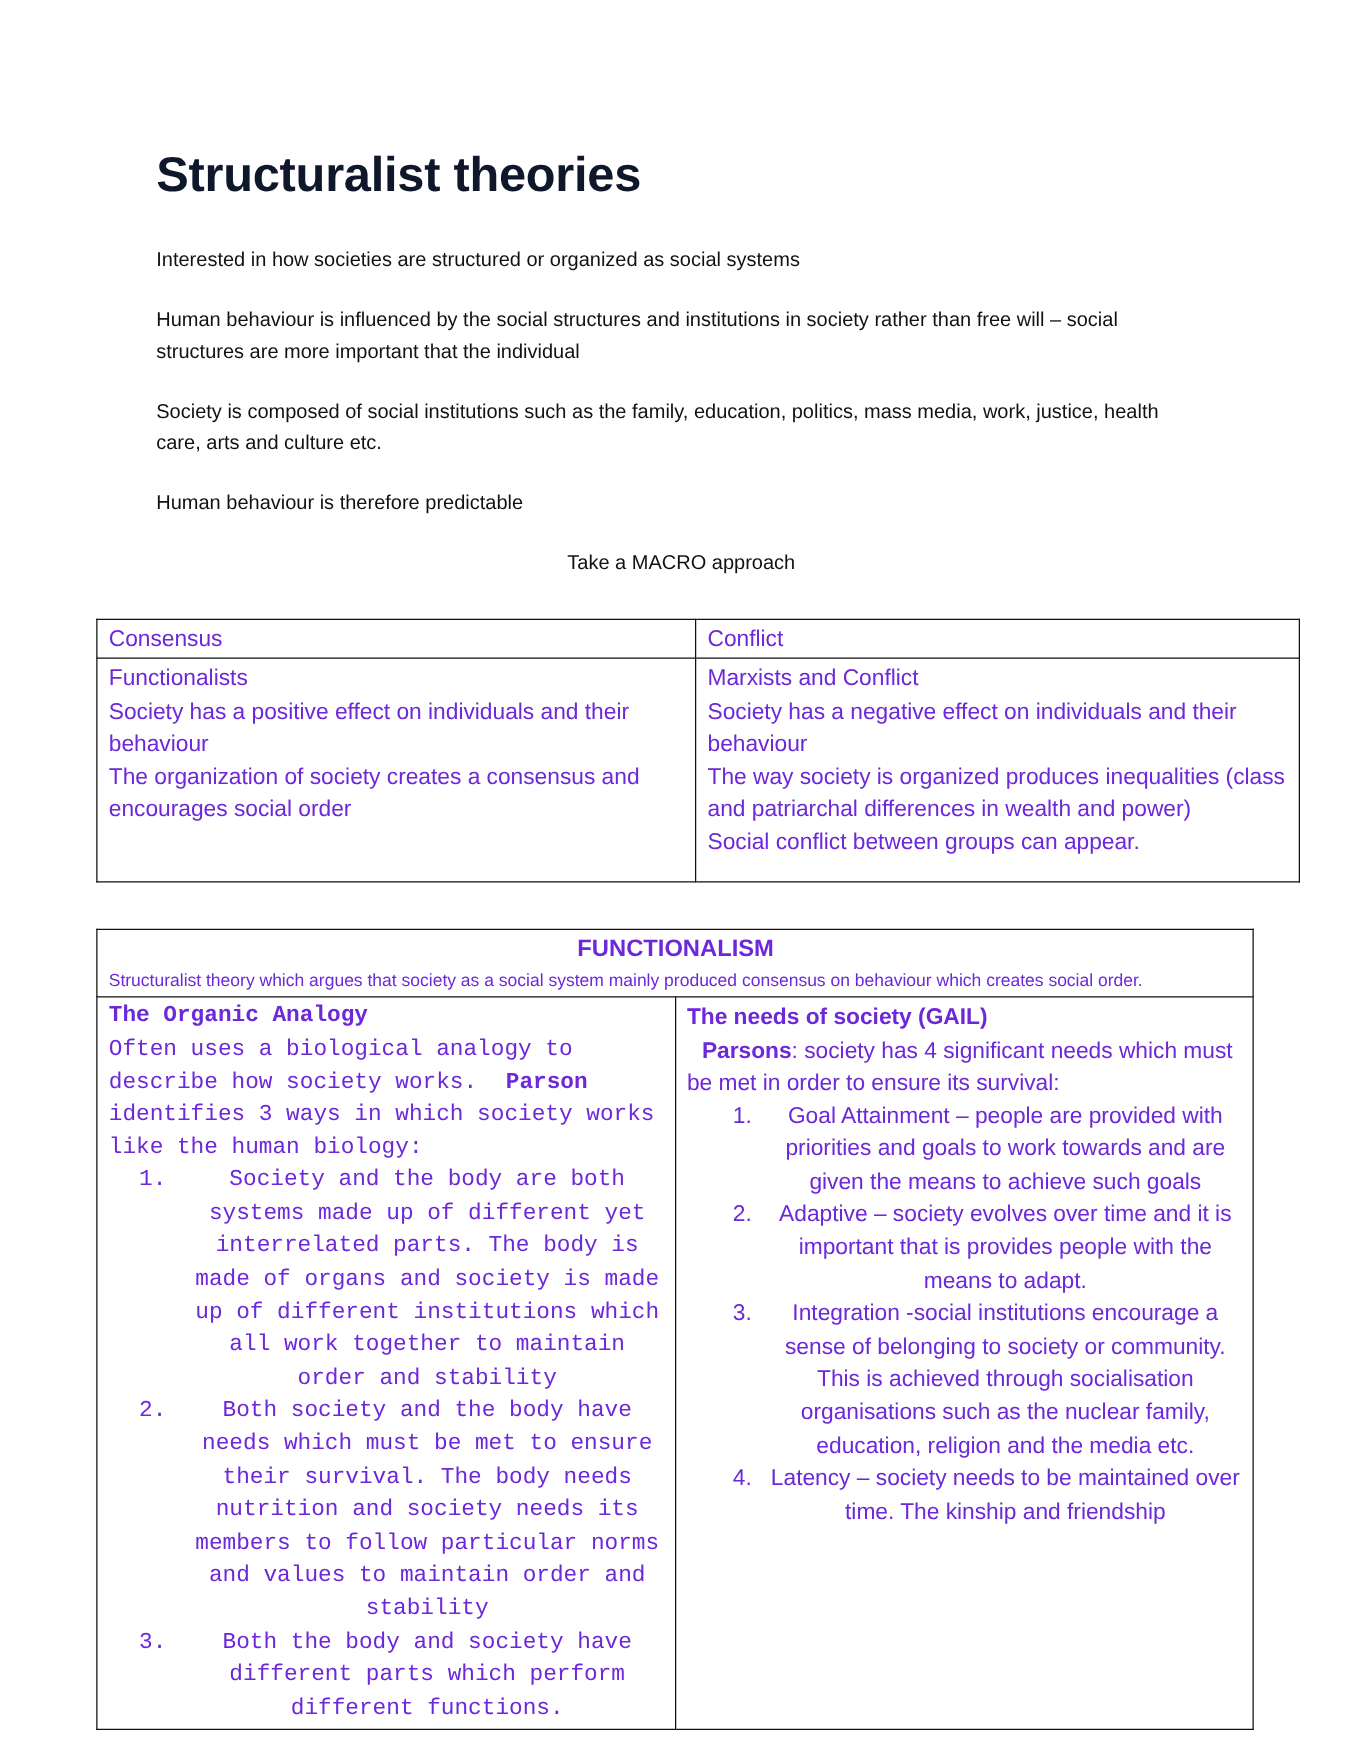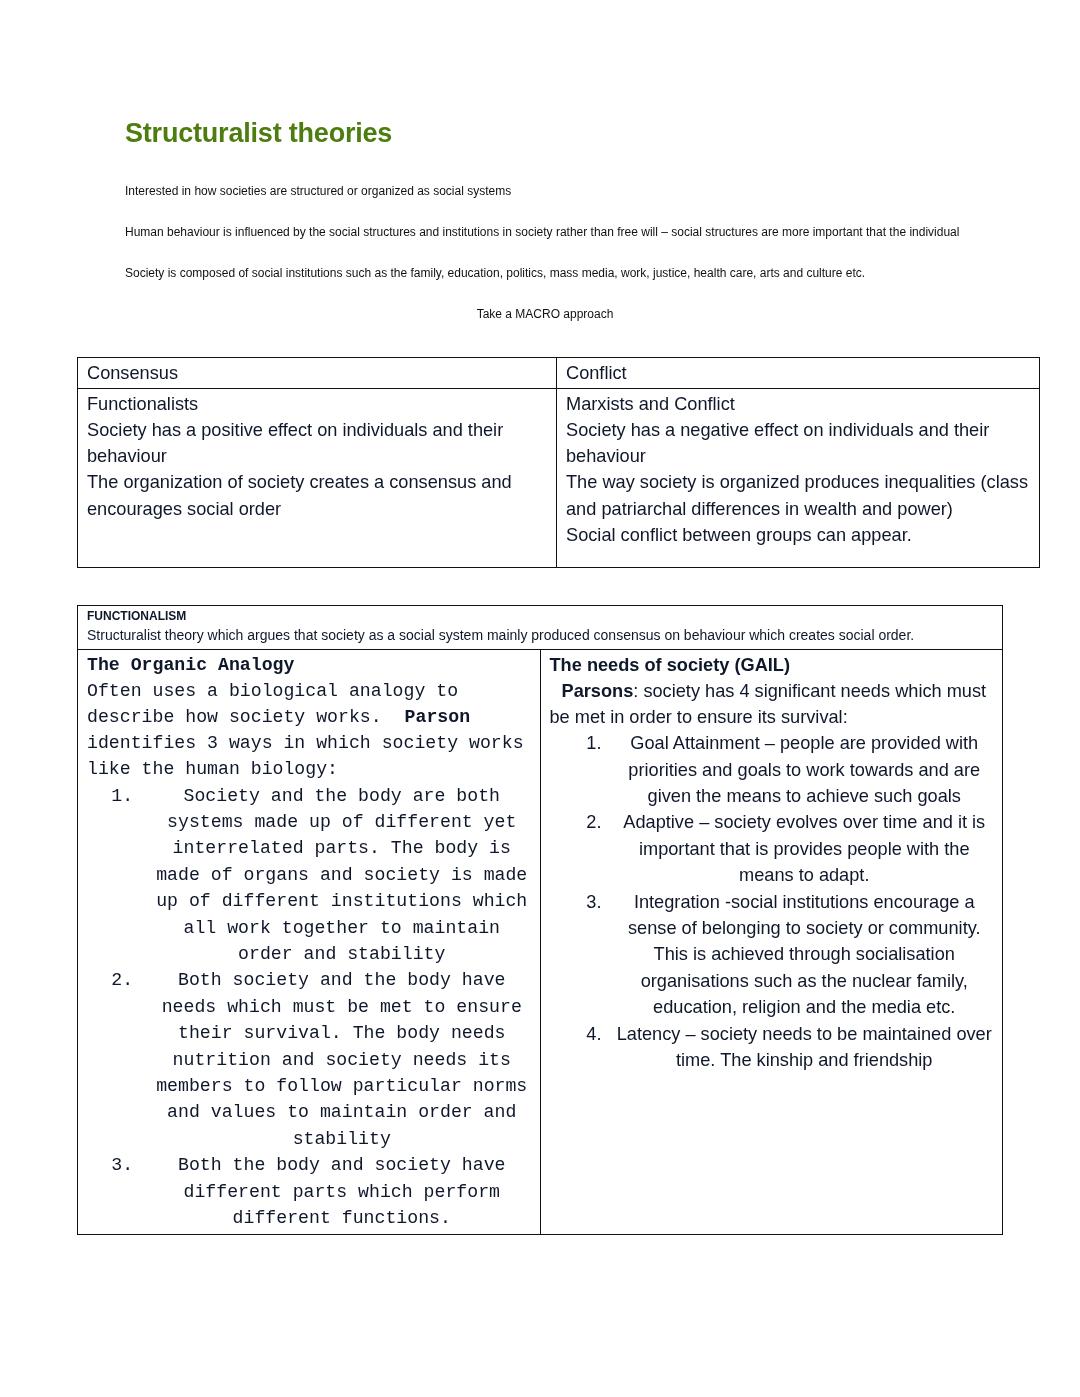--- a/index.html
+++ b/index.html
@@ -22,68 +22,68 @@
     box-sizing: border-box;
     padding: 0;
   }
   .content {
     position: absolute;
     left: 77px;
     top: 118px;
     width: 926px;
   }
   h1.doc-title {
-    font-size: 27px;
+    font-size: 39px;
     font-weight: bold;
     letter-spacing: -0.2px;
     margin: 0 0 0 48px;
     padding: 0;
     line-height: 1.18;
-    color: #4d7c0f;
+    color: #0f172a;
   }
   .para {
     margin: 0 0 0 48px;
-    font-size: 12px;
+    font-size: 16px;
     line-height: 1.60;
     color: #111111;
     max-width: 840px;
   }
   .para.p1 { margin-top: 32px; }
   .para.p2 { margin-top: 22px; }
   .para.p3 { margin-top: 22px; }
   .para.p4 { margin-top: 22px; }
   .para.p5 { margin-top: 22px; text-align: center; }
 
   table.grid {
     border-collapse: collapse;
     width: 926px;
     table-layout: fixed;
     font-size: 18.2px;
     line-height: 1.44;
-    color: #0f172a;
+    color: #6d28d9;
   }
   table.grid td {
     border: 1.4px solid #111111;
     vertical-align: top;
     padding: 2px 8px 3px 9px;
   }
   .tbl1 { margin-top: 32px; }
   .tbl1 td.col-a { width: 461px; }
   .tbl1 td.col-b { width: 465px; }
   .tbl1 .hdr-cell { padding-top: 2px; padding-bottom: 2px; }
   .tbl1 .body-cell-left { height: 173px; }
 
   .spacer-between { height: 37px; }
 
   .tbl2 td.col-a { width: 461px; font-family: Liberation Mono, monospace; }
   .tbl2 td.col-b { width: 465px; }
   .fx-title {
-    text-align: left;
+    text-align: center;
     font-weight: bold;
-    font-size: 12px;
+    font-size: 19px;
   }
   .fx-desc {
     font-size: 14px;
     line-height: 1.47;
   }
   .cellhead {
     font-weight: bold;
   }
   ol.numlist {
     margin: 0;
@@ -113,20 +113,21 @@
 
 <div class="page">
  <div class="clip-wrap">
   <div class="content">
 
     <h1 class="doc-title">Structuralist theories</h1>
 
     <p class="para p1">Interested in how societies are structured or organized as social systems</p>
     <p class="para p3">Human behaviour is influenced by the social structures and institutions in society rather than free will – social structures are more important that the individual</p>
     <p class="para p2">Society is composed of social institutions such as the family, education, politics, mass media, work, justice, health care, arts and culture etc.</p>
+    <p class="para p4">Human behaviour is therefore predictable</p>
     <p class="para p5">Take a MACRO approach</p>
 
     <table class="grid tbl1">
       <tbody>
             <tr>
         <td class="col-a hdr-cell">Consensus</td>
         <td class="col-b hdr-cell">Conflict</td>
       </tr>
       <tr>
         <td class="col-a body-cell-left">

